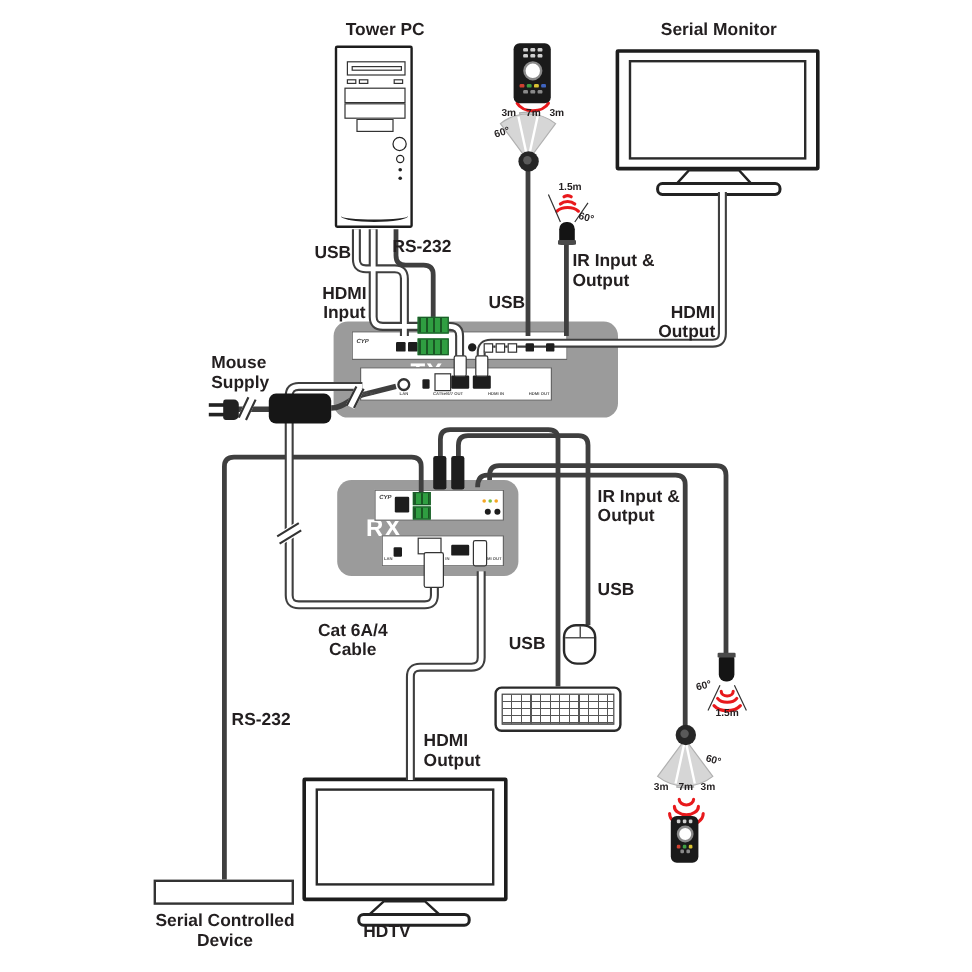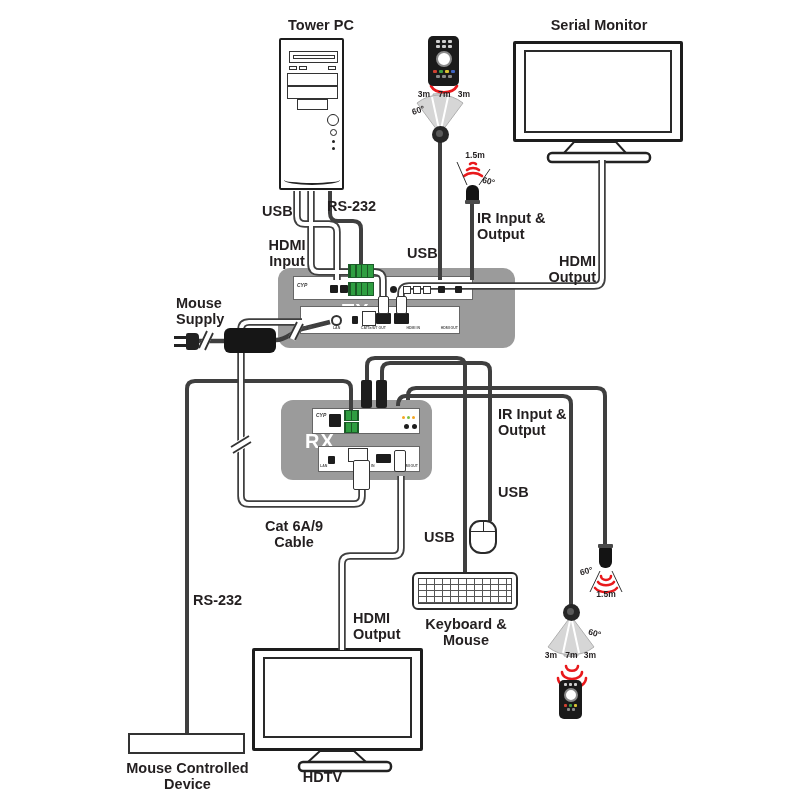--- a/index.html
+++ b/index.html
@@ -312,32 +312,30 @@
   <div class="abs lbl" style="left:327px;top:198px;">RS-232</div>
   <div class="abs lbl ctr" style="left:259px;top:237px;width:56px;">HDMI
 Input</div>
   <div class="abs lbl" style="left:407px;top:245px;">USB</div>
   <div class="abs lbl" style="left:477px;top:210px;">IR  Input  &amp;
 Output</div>
   <div class="abs lbl rgt" style="left:536px;top:253px;width:60px;">HDMI
 Output</div>
   <div class="abs lbl" style="left:176px;top:295px;">Mouse
 Supply</div>
-  <div class="abs lbl ctr" style="left:262px;top:518px;width:64px;">Cat 6A/9
+  <div class="abs lbl ctr" style="left:262px;top:518px;width:64px;">Cat 6A/4
 Cable</div>
   <div class="abs lbl" style="left:498px;top:406px;">IR Input &amp;
 Output</div>
   <div class="abs lbl" style="left:498px;top:484px;">USB</div>
   <div class="abs lbl" style="left:424px;top:529px;">USB</div>
-  <div class="abs lbl ctr" style="left:416px;top:616px;width:100px;">Keyboard &amp;
-Mouse</div>
   <div class="abs lbl" style="left:353px;top:610px;">HDMI
 Output</div>
   <div class="abs lbl" style="left:193px;top:592px;">RS-232</div>
-  <div class="abs lbl ctr" style="left:120px;top:760px;width:135px;">Mouse Controlled
+  <div class="abs lbl ctr" style="left:120px;top:760px;width:135px;">Serial Controlled
 Device</div>
   <div class="abs lbl ctr" style="left:290px;top:769px;width:65px;">HDTV</div>
 
   <div class="abs lbl sm ctr" style="left:416px;top:90px;width:16px;">3m</div>
   <div class="abs lbl sm ctr" style="left:436px;top:90px;width:17px;">7m</div>
   <div class="abs lbl sm ctr" style="left:456px;top:90px;width:16px;">3m</div>
   <div class="abs lbl sm" style="left:412px;top:106px;transform:rotate(-18deg);">60°</div>
 
   <div class="abs lbl sm ctr" style="left:462px;top:151px;width:26px;">1.5m</div>
   <div class="abs lbl sm" style="left:482px;top:177px;transform:rotate(14deg);">60°</div>

